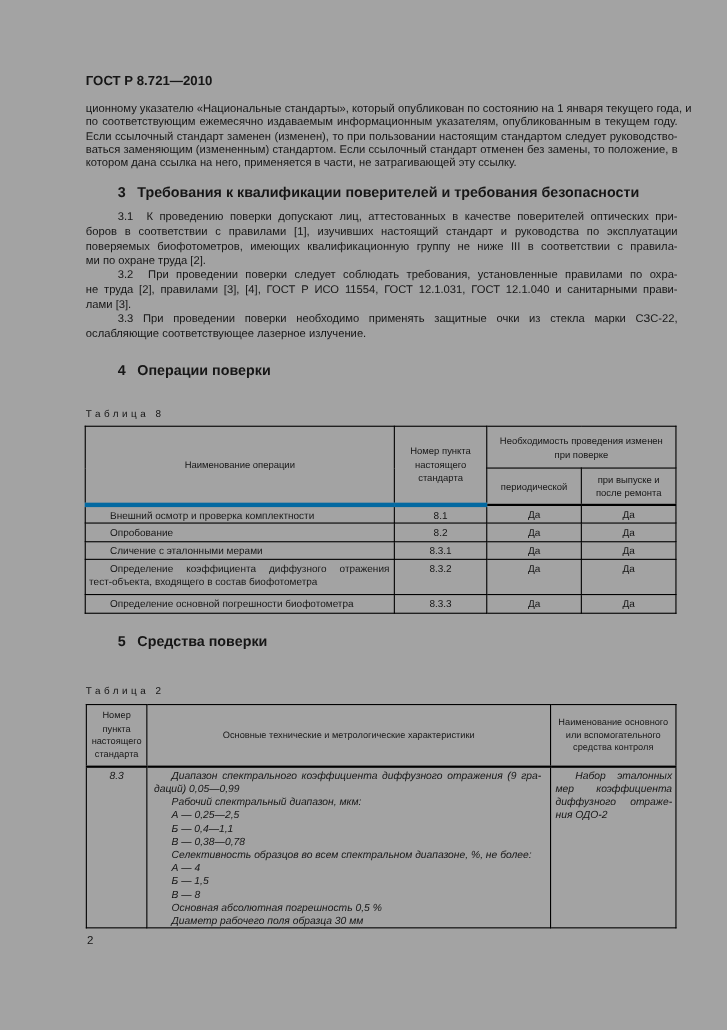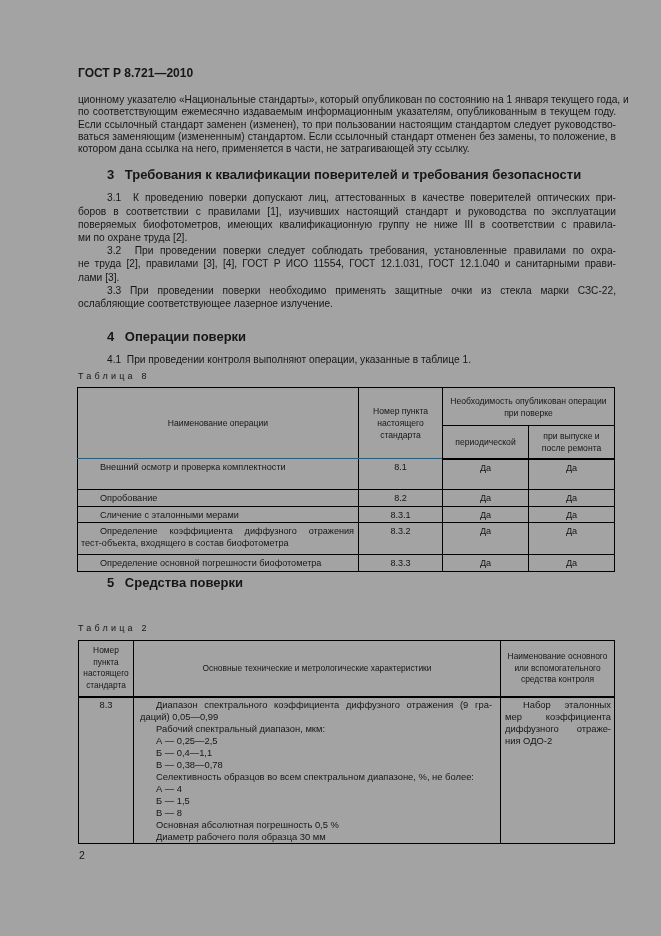--- a/index.html
+++ b/index.html
@@ -68,21 +68,21 @@
     }
     
     #table1 { left: 77px; top: 387px; width: 537px; }
     #table1 th {
       font-size: 8.6px;
       line-height: 12px;
       text-align: center;
       vertical-align: middle;
     }
     #table1 tr.head-2 th { border-bottom: 2px solid #000000; }
-    #table1 th.span2 { border-bottom: 1px solid #0369a1; }
+    #table1 th.span2 { border-bottom: 4px solid #0369a1; }
     #table1 td {
       font-size: 9.1px;
       line-height: 12px;
       vertical-align: top;
       padding-top: 2px;
     }
     #table1 td.c { text-align: center; }
     #table1 td.op { padding-left: 3px; padding-right: 4px; }
     .cell-ln { display: block; white-space: nowrap; }
     .cell-ln.j { text-align: justify; text-align-last: justify; }
@@ -94,20 +94,21 @@
       line-height: 11.5px;
       text-align: center;
       vertical-align: middle;
       border-bottom: 2px solid #000000;
     }
     #table2 td {
       font-size: 9.4px;
       line-height: 12px;
       vertical-align: top;
       padding-top: 1px;
+      font-style: italic;
     }
     #table2 td.c { text-align: center; }
     #table2 td.chars { padding-left: 6px; padding-right: 8px; }
     #table2 td.chars .cell-ln.ind { padding-left: 16px; }
     #table2 td.means { padding-left: 4px; padding-right: 3px; }
     #table2 td.means .cell-ln.ind { padding-left: 18px; }
     .page-number {
       position: absolute;
       left: 79px;
       top: 848px;
@@ -151,54 +152,51 @@
       <div class="ln ind">3.3 При проведении поверки необходимо применять защитные очки из стекла марки СЗС-22,</div>
       <div class="ln last">ослабляющие соответствующее лазерное излучение.</div>
     </div>
   </div>
 
   <div class="heading" style="top:329px;">
     <span class="num">4</span>
     <span>Операции поверки</span>
   </div>
 
-  <div class="para" style="top:353.4px;">
-    <div class="ln ind last">4.1&nbsp; При проведении контроля выполняют операции, указанные в таблице 1.</div>
-  </div>
 
   <div class="caption" style="top:370.5px;">Таблица 8</div>
 
   <table class="doc-table" id="table1">
     <colgroup>
       <col style="width:281px;">
       <col style="width:84px;">
       <col style="width:86px;">
       <col style="width:86px;">
     </colgroup>
     <tbody>
         <tr style="height:38px;">
       <th rowspan="2" class="span2">Наименование операции</th>
       <th rowspan="2" class="span2">
         <span class="cell-ln">Номер пункта</span>
         <span class="cell-ln">настоящего</span>
         <span class="cell-ln">стандарта</span>
       </th>
       <th colspan="2">
-        <span class="cell-ln">Необходимость опубликован операции</span>
+        <span class="cell-ln">Необходимость проведения изменен</span>
         <span class="cell-ln">при поверке</span>
       </th>
     </tr>
     <tr class="head-2" style="height:33px;">
       <th>периодической</th>
       <th>
         <span class="cell-ln">при выпуске и</span>
         <span class="cell-ln">после ремонта</span>
       </th>
     </tr>
-    <tr style="height:31px;">
+    <tr style="height:17px;">
       <td class="op">
             <span class="cell-ln ind">Внешний осмотр и проверка комплектности</span>
           </td>
       <td class="c">8.1</td>
       <td class="c">Да</td>
       <td class="c">Да</td>
     </tr>
     <tr style="height:17px;">
       <td class="op">
             <span class="cell-ln ind">Опробование</span>

